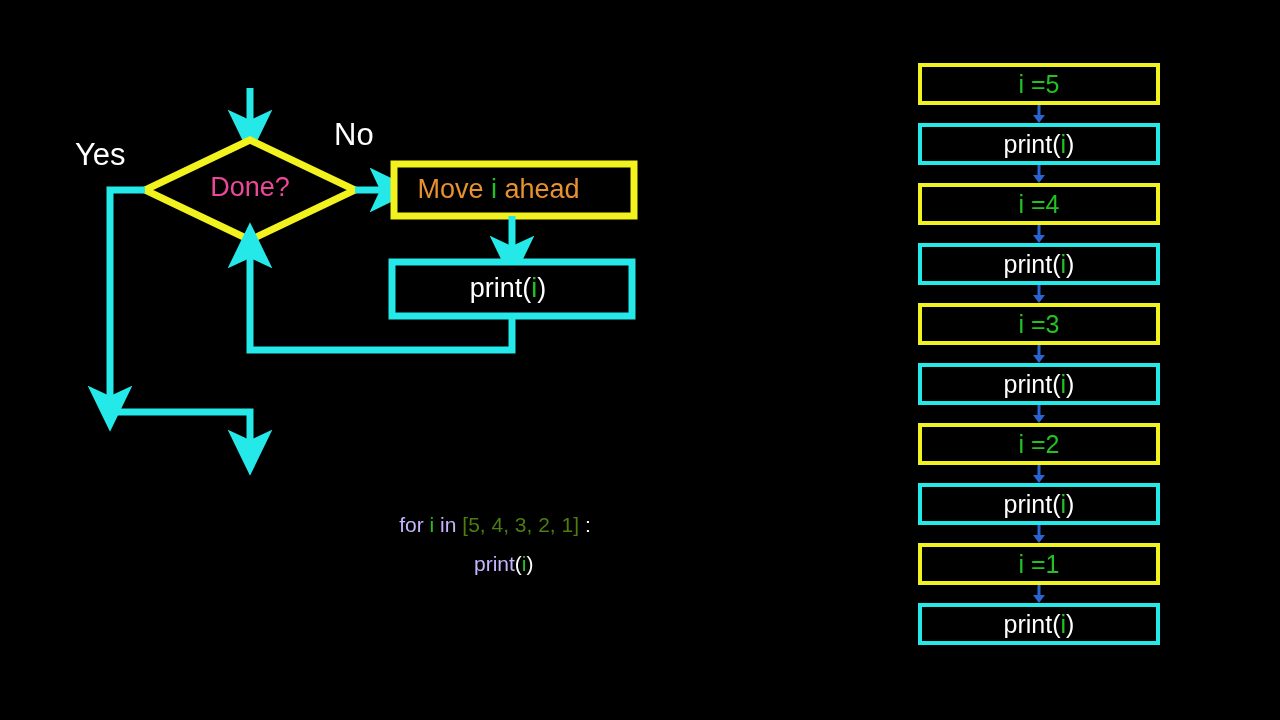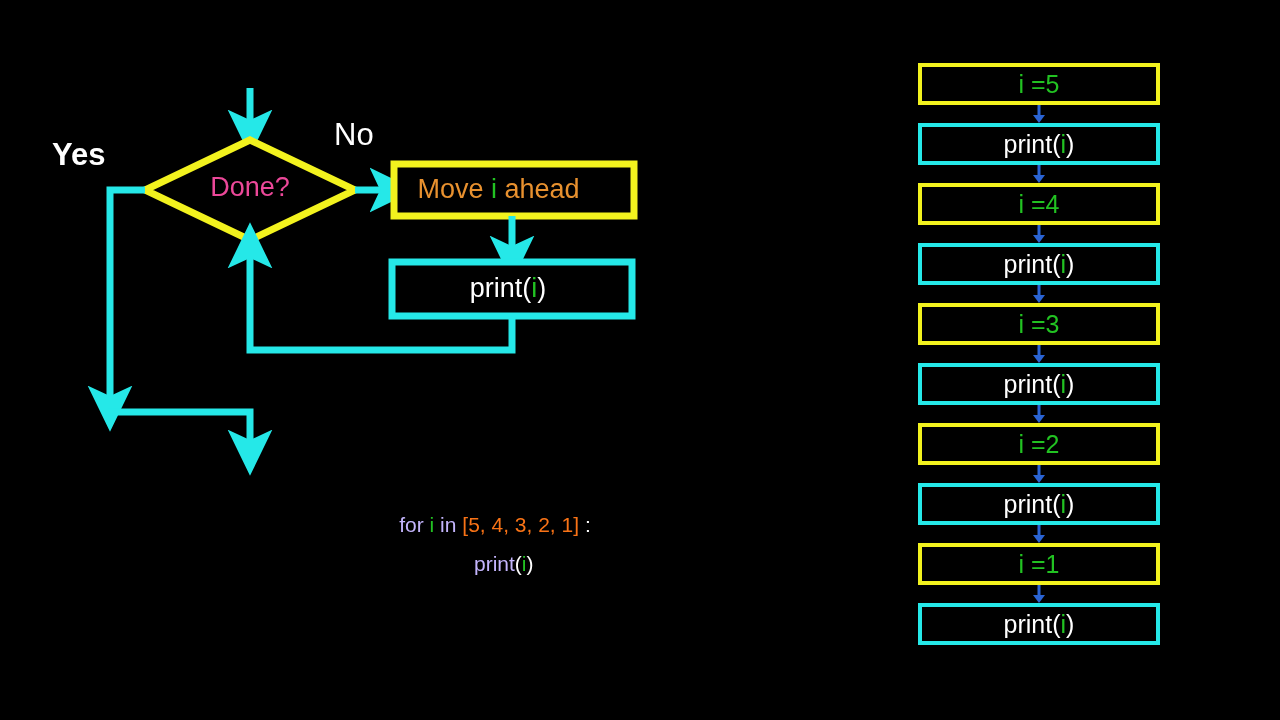--- a/index.html
+++ b/index.html
@@ -26,21 +26,21 @@
   
   .lbl {
     position: absolute;
     white-space: nowrap;
     line-height: 1;
   }
   .lbl-yes, .lbl-no {
     color: #ffffff;
     font-size: 31px;
   }
-  .lbl-yes { left: 52px; top: 139px; font-weight: bold; }
+  .lbl-yes { left: 75px; top: 139px; }
   .lbl-no  { left: 334px; top: 119px; }
 
   .node-text {
     position: absolute;
     white-space: nowrap;
     text-align: center;
     line-height: 1;
   }
   .t-done {
     left: 160px; top: 174px; width: 180px;
@@ -62,21 +62,21 @@
     left: 300px;
     top: 506px;
     width: 390px;
     text-align: center;
     font-size: 21px;
     line-height: 1.85;
     white-space: pre;
   }
   .c-kw   { color: #c4b5fd; }
   .c-var  { color: #22c222; }
-  .c-list { color: #f97316; }
+  .c-list { color: #4d7c0f; }
   .c-pun  { color: #ffffff; }
 
   
   #trace {
     position: absolute;
     left: 918px;
     top: 63px;
     width: 242px;
   }
   .trace-box {

